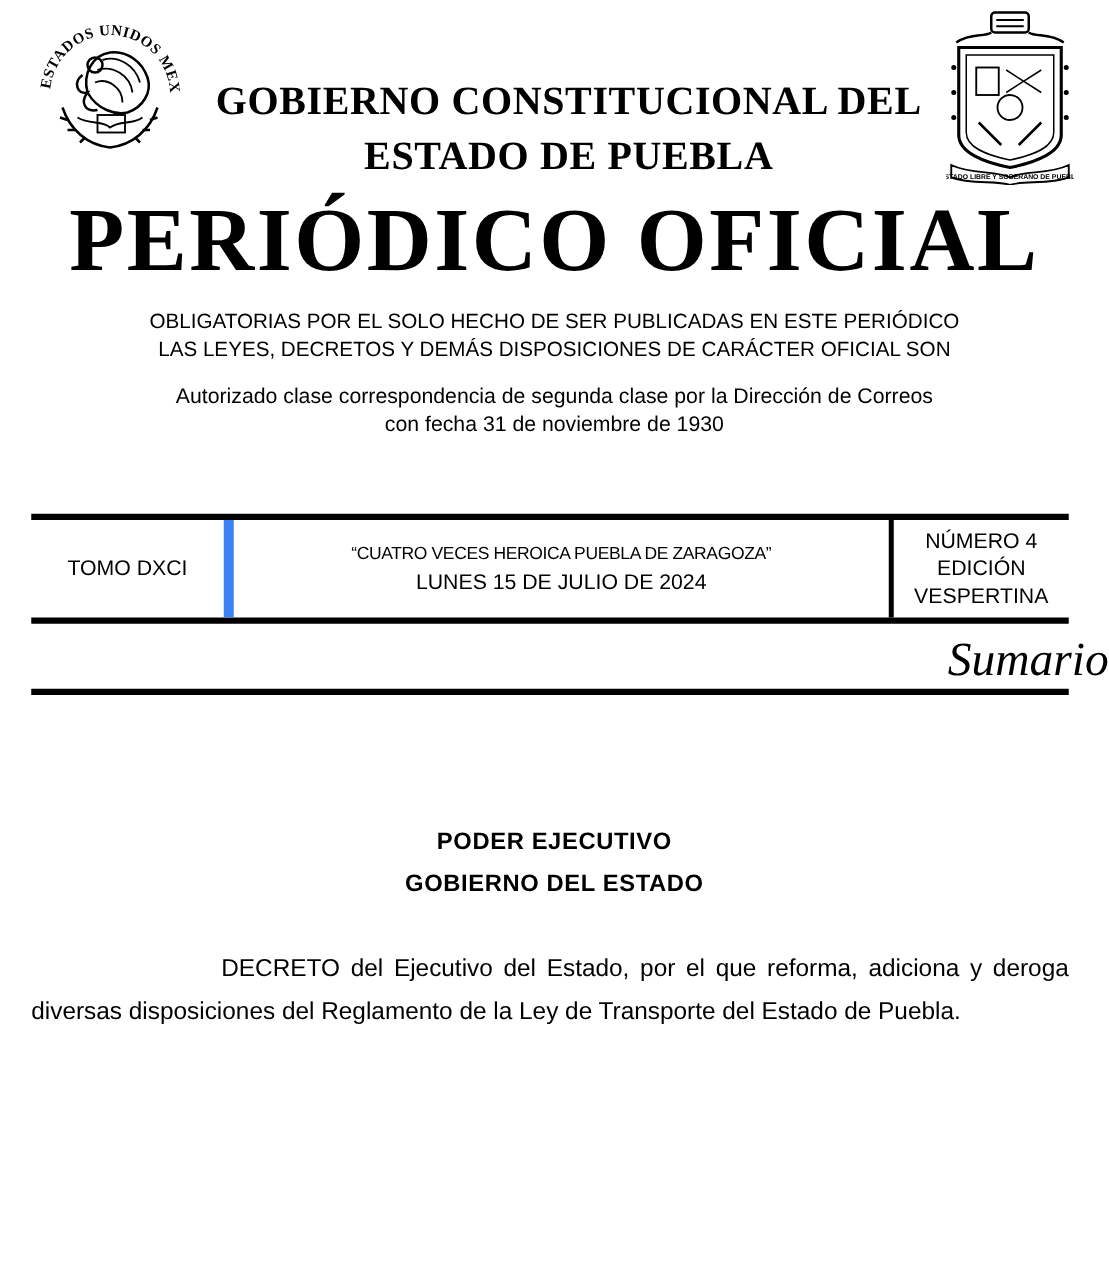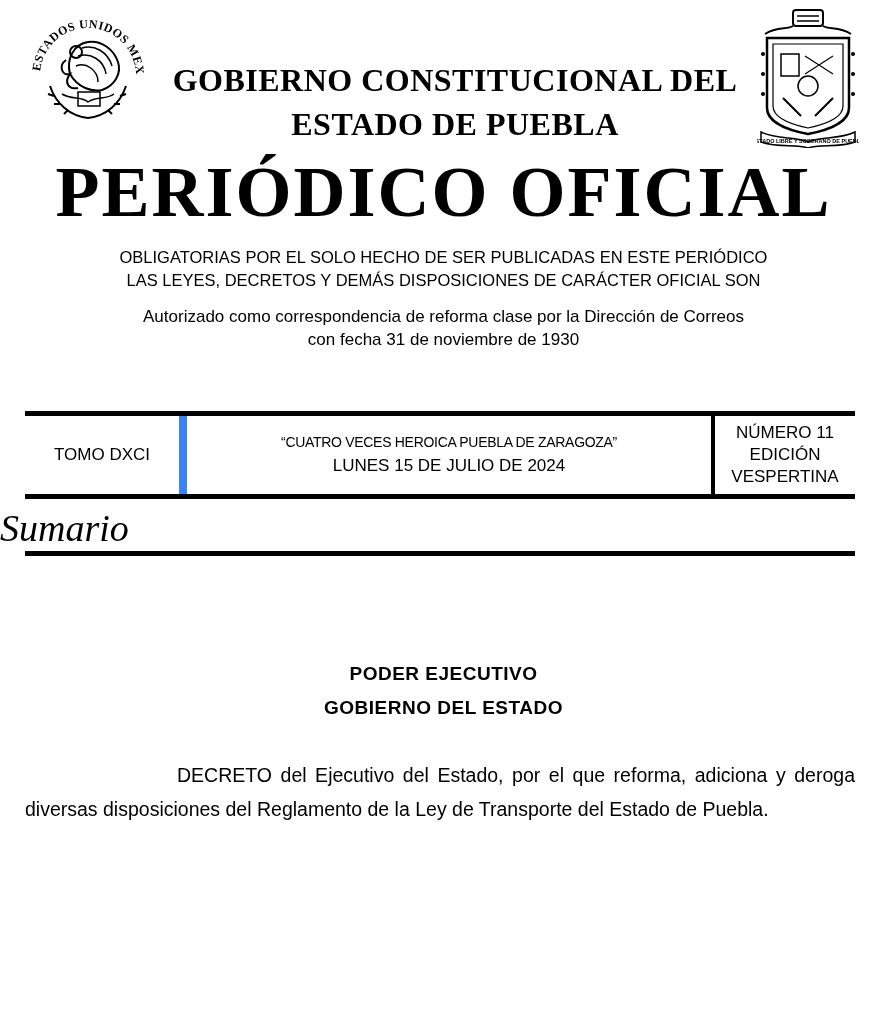--- a/index.html
+++ b/index.html
@@ -17,21 +17,21 @@
     #authorization { left:40px; top:305px; width:807px; text-align:center; font-size:17px; line-height:23px; }
 
     #info-table { left:25px; top:411px; width:830px; height:88px; border-top:5px solid #000; border-bottom:5px solid #000; box-sizing:border-box; display:flex; }
     .cell { display:flex; flex-direction:column; align-items:center; justify-content:center; text-align:center; box-sizing:border-box; }
     #cell-tomo { width:162px; border-right:8px solid #3b82f6; font-size:17px; }
     #cell-center { flex:1; border-right:4px solid #000; }
     #cell-numero { width:140px; font-size:17px; line-height:22px; }
     #motto { font-size:14px; letter-spacing:-0.3px; }
     #date { font-size:17px; margin-top:6px; }
 
-    #sumario { left:0; top:506px; width:887px; text-align:left; font-size:38px; font-style:italic; line-height:44px; }
+    #sumario { left:0; top:506px; width:887px; text-align:right; font-size:38px; font-style:italic; line-height:44px; }
     #sumario-rule { left:25px; top:551px; width:830px; height:5px; background:#000; }
 
     #section-head { left:0; top:657px; width:887px; text-align:center; font-weight:bold; font-size:19px; line-height:34px; letter-spacing:0.5px; }
     #decree { left:25px; top:758px; width:830px; font-size:19.5px; line-height:34px; text-align:justify; }
     #decree .indent { display:inline-block; width:152px; }
   </style>
 </head>
 <body>
 
 <div id="seal-left" class="abs">
@@ -92,34 +92,34 @@
 </div>
 
 <div id="periodico" class="abs serif">PERIÓDICO OFICIAL</div>
 
 <div id="legal-notice" class="abs sans">
   <div>OBLIGATORIAS POR EL SOLO HECHO DE SER PUBLICADAS EN ESTE PERIÓDICO</div>
   <div>LAS LEYES, DECRETOS Y DEMÁS DISPOSICIONES DE CARÁCTER OFICIAL SON</div>
 </div>
 
 <div id="authorization" class="abs sans">
-  <div>Autorizado como correspondencia de reforma clase por la Dirección de Correos</div>
+  <div>Autorizado clase correspondencia de segunda clase por la Dirección de Correos</div>
   <div>con fecha 31 de noviembre de 1930</div>
 </div>
 
 <div id="info-table" class="abs sans">
   <div id="cell-tomo" class="cell">
     <span>TOMO DXCI</span>
   </div>
   <div id="cell-center" class="cell">
     <span id="motto">“CUATRO VECES HEROICA PUEBLA DE ZARAGOZA”</span>
     <span id="date">LUNES 15 DE JULIO DE 2024</span>
   </div>
   <div id="cell-numero" class="cell">
-    <span>NÚMERO 11</span>
+    <span>NÚMERO 4</span>
     <span>EDICIÓN</span>
     <span>VESPERTINA</span>
   </div>
 </div>
 
 <div id="sumario" class="abs serif">Sumario</div>
 <div id="sumario-rule" class="abs"></div>
 
 <div id="section-head" class="abs sans">
   <div>PODER EJECUTIVO</div>

